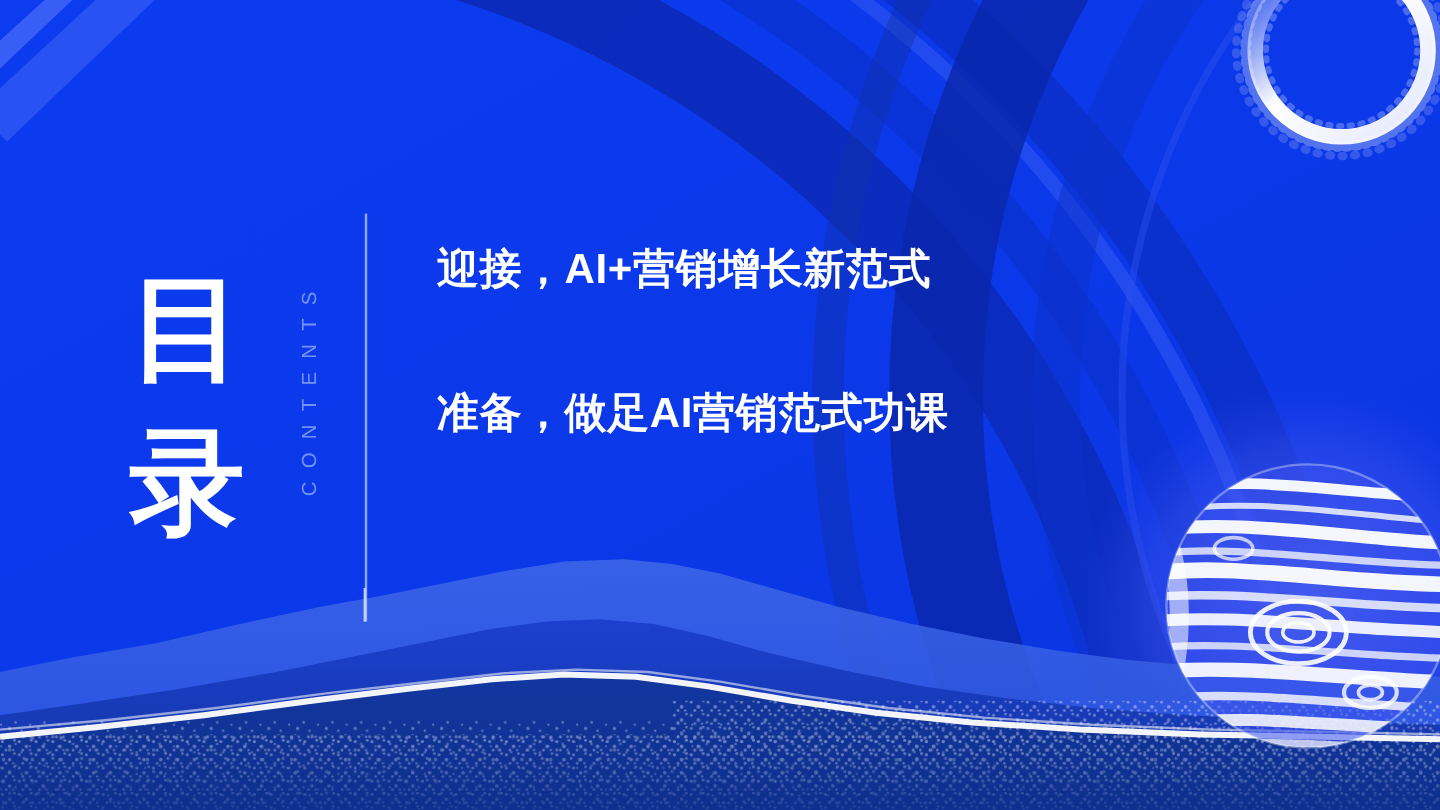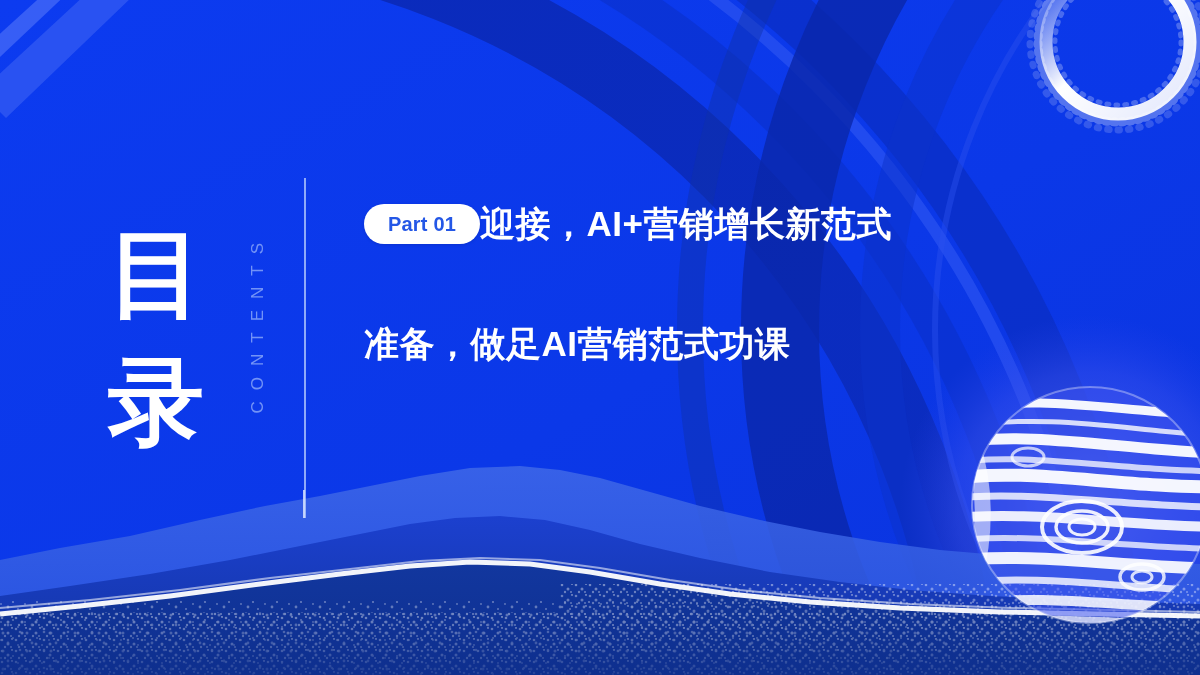--- a/index.html
+++ b/index.html
@@ -295,21 +295,20 @@
     <span class="title-char" id="title-char-2">录</span>
   </div>
 
   <div id="contents-vertical">CONTENTS</div>
 
   <div id="divider-rule"></div>
 
   <div id="contents-list">
 
     <div class="content-row">
-      <div class="part-badge">Part 01</div>
       <div class="content-text">迎接，AI+营销增长新范式</div>
     </div>
 
     <div class="content-row">
       <div class="content-text">准备，做足AI营销范式功课</div>
     </div>
 
     <div class="content-row">
     </div>
 

